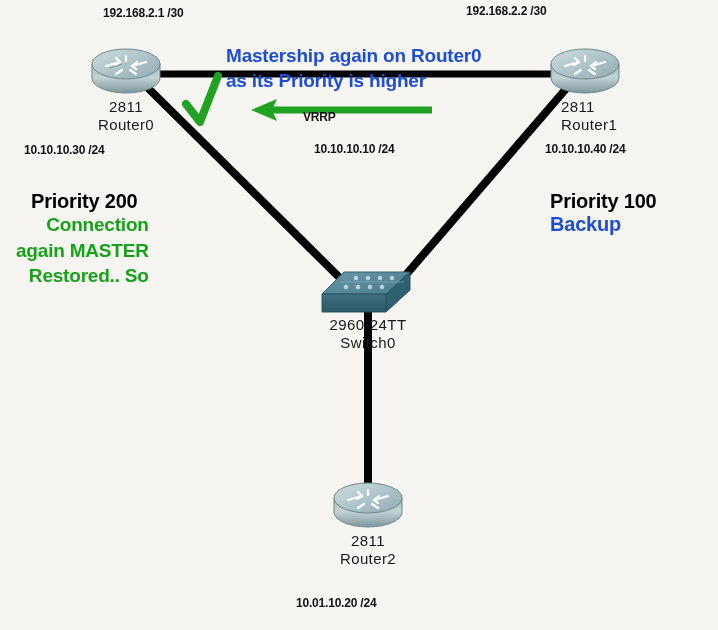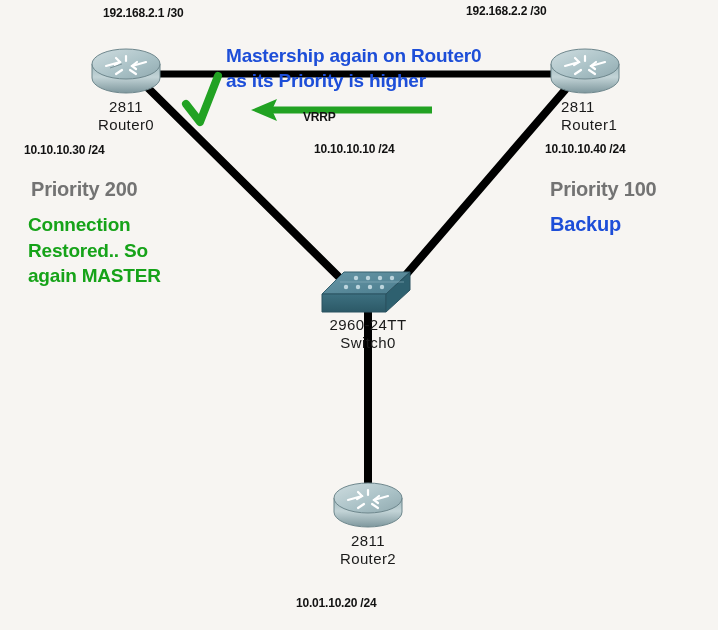--- a/index.html
+++ b/index.html
@@ -46,22 +46,23 @@
   }
   .lbl-ip {
     font-size: 12px;
     font-weight: bold;
     color: #121212;
     letter-spacing: -0.2px;
   }
   .lbl-red {
     font-size: 20px;
     font-weight: bold;
-    color: #737373;
-    letter-spacing: -0.2px;
+    color: #000000;
+    letter-spacing: -0.2px;
+    margin-top: 12px;
   }
   .lbl-green {
     font-size: 20px;
     font-weight: bold;
     color: #1d4ed8;
     letter-spacing: -0.2px;
   }
   .lbl-green-note {
     font-size: 19px;
     font-weight: bold;
@@ -258,19 +259,19 @@
 
   <div class="lbl lbl-red" style="left:550px; top:178px;">Priority 100</div>
 
   <div class="lbl lbl-green" style="left:550px; top:213px;">Backup</div>
 
   <div class="lbl lbl-anno" style="left:226px; top:44px;">
     <div>Mastership again on Router0</div>
     <div>as its Priority is higher</div>
   </div>
 
-  <div class="lbl lbl-green-note" style="left:28px; top:212px;">
+  <div class="lbl lbl-green-note" style="left:16px; top:212px;text-align:right;">
     <div>Connection</div>
+    <div>again MASTER</div>
     <div>Restored.. So</div>
-    <div>again MASTER</div>
   </div>
 
 </div>
 
 </body></html>

